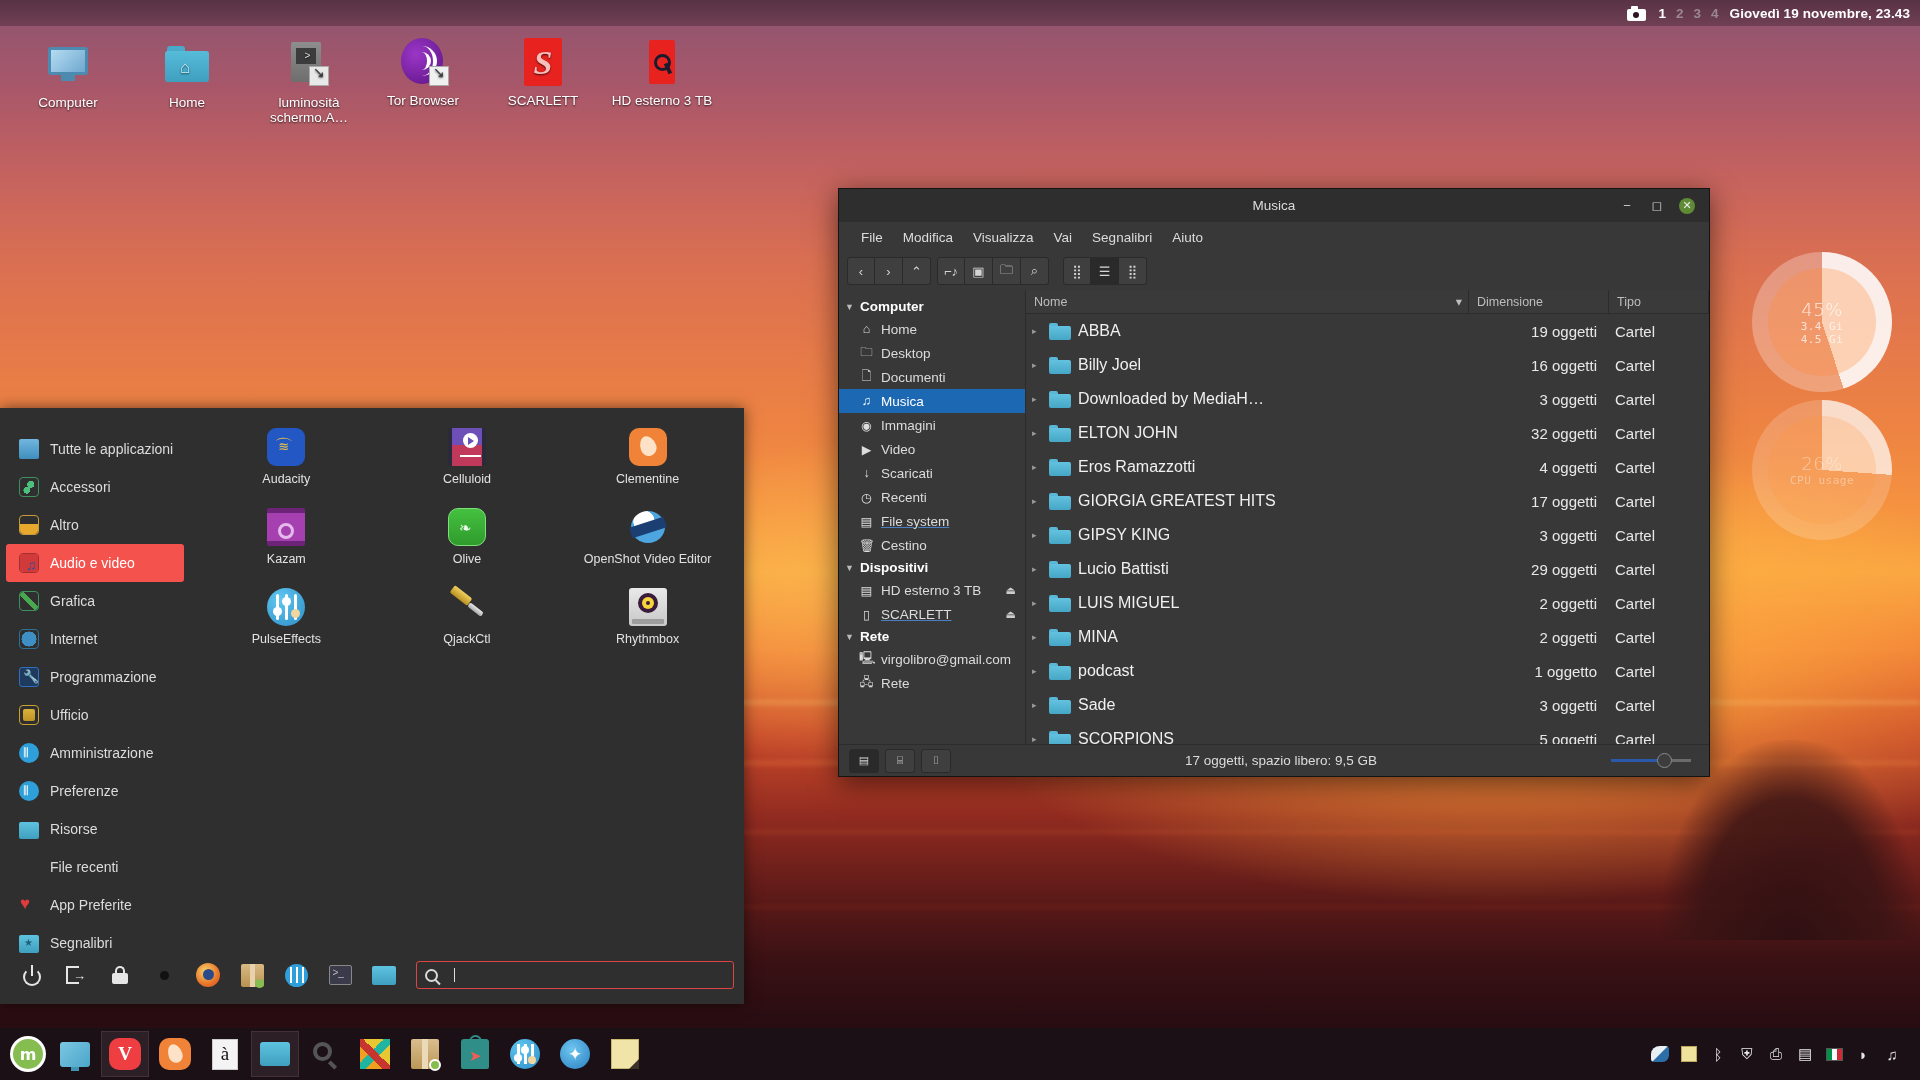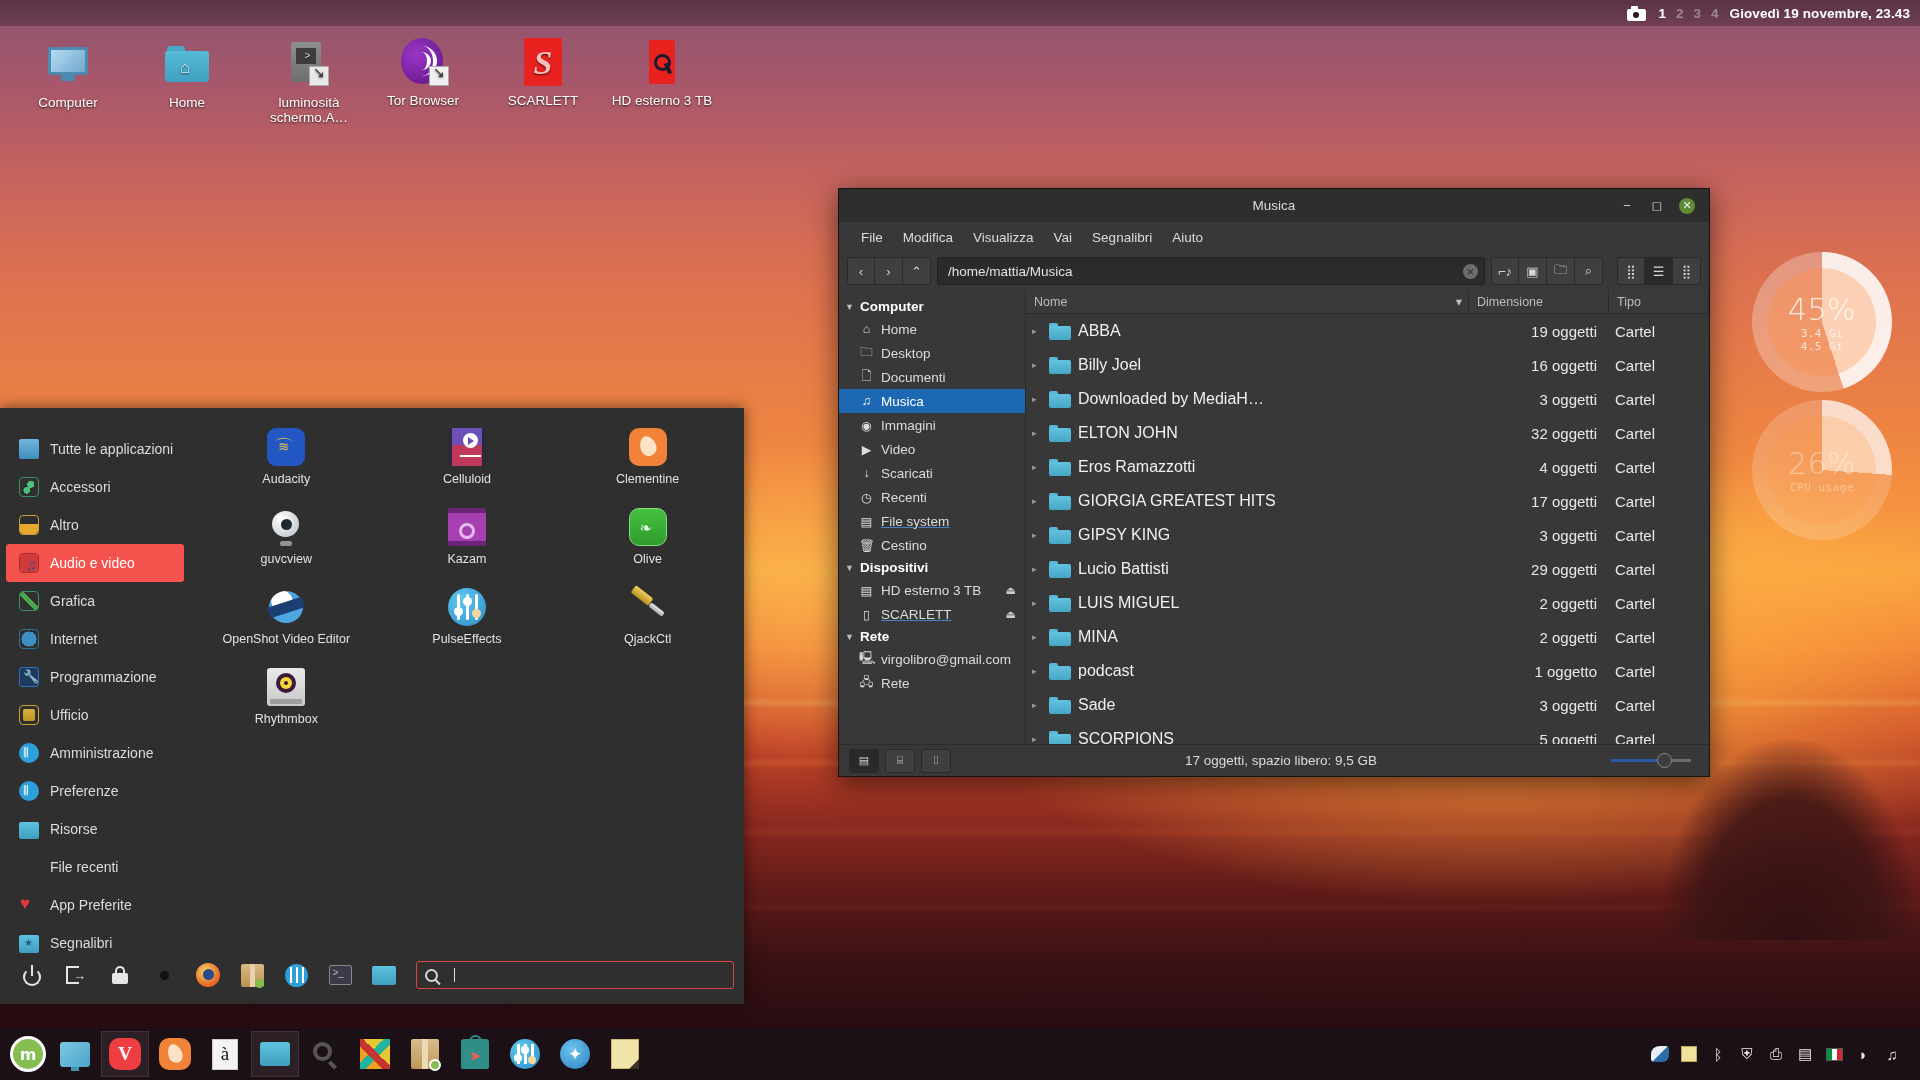--- a/index.html
+++ b/index.html
@@ -94,21 +94,21 @@
   .ico-scarlett { width:38px;height:48px;background:#e8231f;border-radius:2px;display:flex;align-items:center;justify-content:center;
     color:#f9bdbb;font-family:"Liberation Serif",serif;font-size:34px;font-style:italic;font-weight:bold;}
   .ico-hd { width:26px;height:44px;background:#e8231f;border-radius:2px;display:flex;align-items:center;justify-content:center;}
   .ico-hd .q { width:17px;height:17px;border:3px solid #1b1b2e;border-radius:50%;position:relative;}
   .ico-hd .q:after{content:"";position:absolute;right:-2px;bottom:-6px;width:4px;height:11px;background:#1b1b2e;transform:rotate(-25deg);}
 
   
   .ring-wrap { position:absolute; }
   .ring { position:relative; border-radius:50%; display:flex;align-items:center;justify-content:center;
     flex-direction:column; }
-  .ring .txt1 { font-size:30px; color:rgba(255,255,255,.80); font-family:"DejaVu Sans",sans-serif; font-weight:300; letter-spacing:.5px;}
+  .ring .txt1 { font-size:18px; color:rgba(255,255,255,.80); font-family:"DejaVu Sans",sans-serif; font-weight:300; letter-spacing:.5px;}
   .ring .txt2 { font-size:11px; color:rgba(255,255,255,.72); font-family:"DejaVu Sans Mono",monospace; line-height:13px; letter-spacing:.5px;}
   .ring .txt2.dim { color:rgba(255,255,255,.38); }
   .ring .txt1.dim { color:rgba(255,255,255,.42); }
 
   
   #menu {
     position:absolute; left:0; top:408px; width:744px; height:596px;
     background:#2f2f2f; color:#d8d8d8;
     box-shadow: 0 0 14px rgba(0,0,0,.55);
     display:flex; flex-direction:column;
@@ -457,28 +457,20 @@
         <span class="al">Celluloid</span>
       </div>
 
       <div class="app">
         <span class="ai" style="background:#f08338;border-radius:10px;">
           <span style="position:absolute;left:11px;top:8px;width:16px;height:20px;border-radius:50% 50% 50% 50%/60% 60% 40% 40%;background:#fde2c8;transform:rotate(-20deg);"></span>
         </span>
         <span class="al">Clementine</span>
       </div>
 
-      <div class="app">
-        <span class="ai">
-          <span style="position:absolute;left:5px;top:3px;width:27px;height:26px;border-radius:50%;background:radial-gradient(circle at 35% 30%,#fff,#b8bec4);"></span>
-          <span style="position:absolute;left:14px;top:11px;width:11px;height:11px;border-radius:50%;background:#1d2a33;"></span>
-          <span style="position:absolute;left:13px;bottom:0px;width:12px;height:5px;background:#8d969d;border-radius:2px;"></span>
-        </span>
-        <span class="al">guvcview</span>
-      </div>
 
       <div class="app">
         <span class="ai" style="background:#a63fb0;border-radius:2px;border-top:5px solid #6d2478;border-bottom:5px solid #6d2478;">
           <span style="position:absolute;left:11px;top:10px;width:16px;height:16px;border-radius:50%;border:3px solid #e6b9ec;"></span>
         </span>
         <span class="al">Kazam</span>
       </div>
 
 
       <div class="app">
@@ -607,24 +599,20 @@
     <span class="mi">Aiuto</span>
   </div>
 
   <div id="fm-toolbar">
     <div class="tbgroup">
       <span class="tb">‹</span>
       <span class="tb">›</span>
       <span class="tb">⌃</span>
     </div>
 
-    <div id="pathbar">
-      <span class="pv">/home/mattia/Musica</span>
-      <span class="clr">⨯</span>
-    </div>
 
     <div class="tbgroup">
       <span class="tb">⌐♪</span>
       <span class="tb">▣</span>
       <span class="tb">🗀</span>
       <span class="tb">⌕</span>
     </div>
 
     <div class="tbgroup" style="margin-left:8px;">
       <span class="tb vmode">⣿</span>

